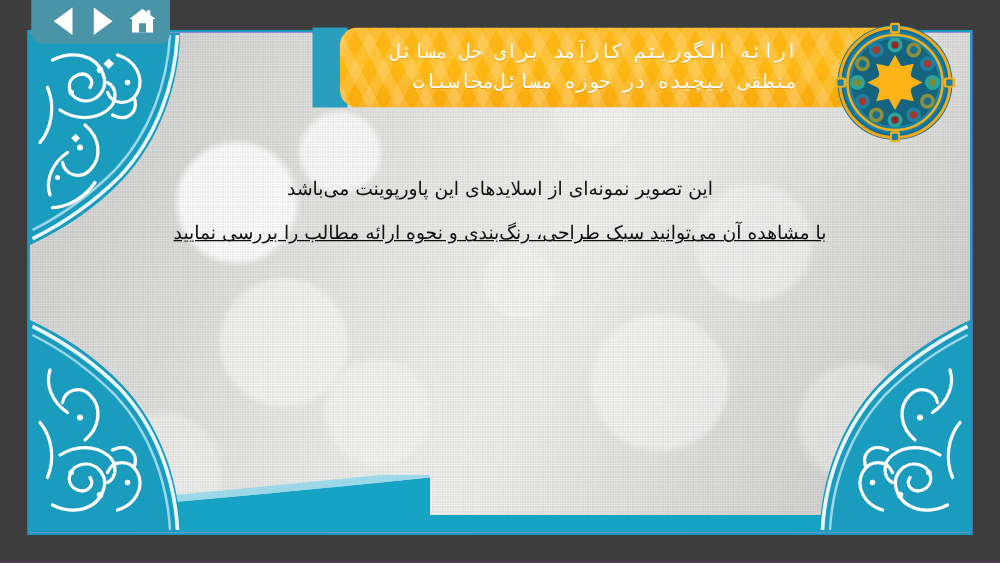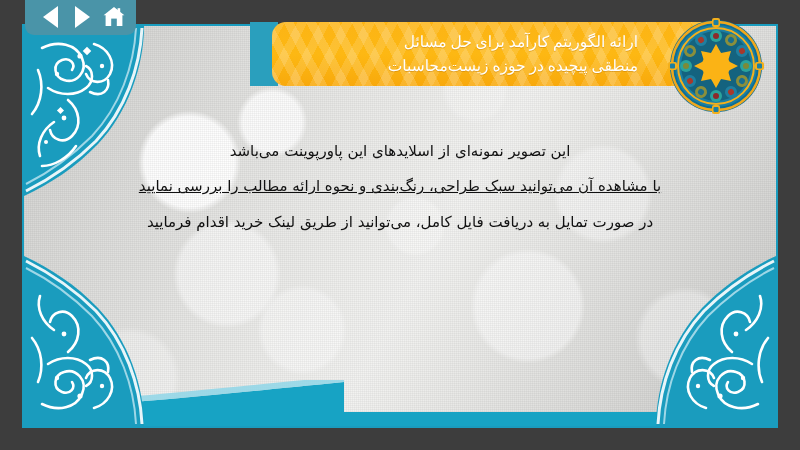--- a/index.html
+++ b/index.html
@@ -115,21 +115,21 @@
       linear-gradient(180deg, #fcb415 0%, #fdb813 50%, #f8a90c 100%);
     z-index: 30;
     display: flex;
     flex-direction: column;
     align-items: flex-end;
     justify-content: center;
     padding: 0 66px 0 16px;
   }
   .title-line {
     color: #ffffff;
-    font-family: Liberation Serif, serif;
+    font-family: Liberation Mono, monospace;
     font-size: 15.5px;
     line-height: 1.55;
     direction: rtl;
     white-space: nowrap;
     text-align: right;
     text-shadow: 0 1px 0 rgba(180,110,0,.35);
   }
 
   
   .banner-teal-edge {
@@ -270,29 +270,28 @@
           <circle cx="33" cy="48" r="2.2"></circle>
           <circle cx="78" cy="40" r="2.2"></circle>
           <circle cx="40" cy="92" r="2.4"></circle>
         </g>
       </svg>
     </div>
 
     <div class="content">
       <div class="content-line l1">این تصویر نمونه‌ای از اسلایدهای این پاورپوینت می‌باشد</div>
       <div class="content-line l2">با مشاهده آن می‌توانید سبک طراحی، رنگ‌بندی و نحوه ارائه مطالب را بررسی نمایید</div>
-      <div class="content-line l3">در صورت تمایل به دریافت فایل کامل، می‌توانید از طریق لینک خرید اقدام فرمایید</div>
     </div>
   </div>
 
   <div class="banner-teal-edge"></div>
 
   <div class="title-banner">
     <div class="title-line">ارائه الگوریتم کارآمد برای حل مسائل</div>
-    <div class="title-line">منطقی پیچیده در حوزه زیست‌محاسبات</div>
+    <div class="title-line">منطقی پیچیده در حوزه مسائل‌محاسبات</div>
   </div>
 
   <div class="medallion">
     <svg width="96" height="96" viewBox="0 0 96 96">
       <circle cx="48" cy="48" r="46" fill="#0d6e96"></circle>
       <circle cx="48" cy="48" r="44" fill="none" stroke="#f0a81c" stroke-width="2.4"></circle>
       <circle cx="48" cy="48" r="41" fill="#1b7fa4"></circle>
       <circle cx="48" cy="48" r="38" fill="none" stroke="#f3b01d" stroke-width="2"></circle>
       <circle cx="48" cy="48" r="35" fill="#14637f"></circle>
 

